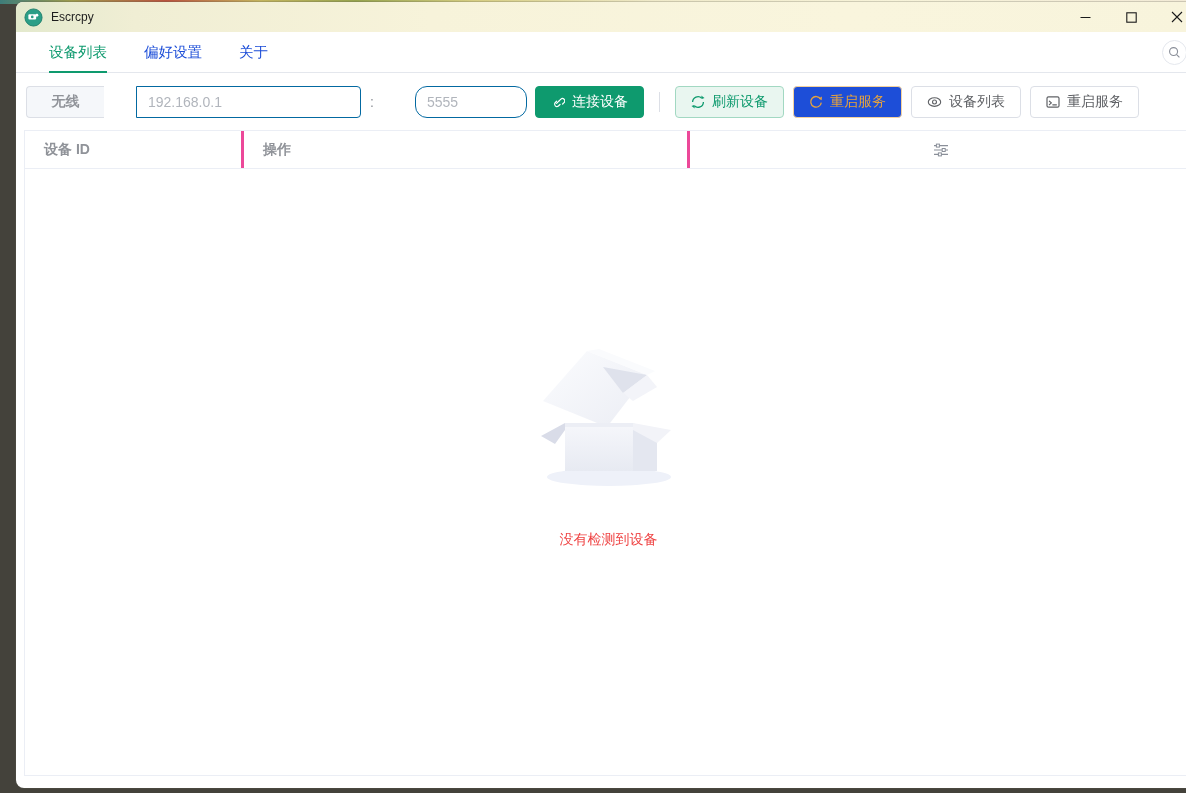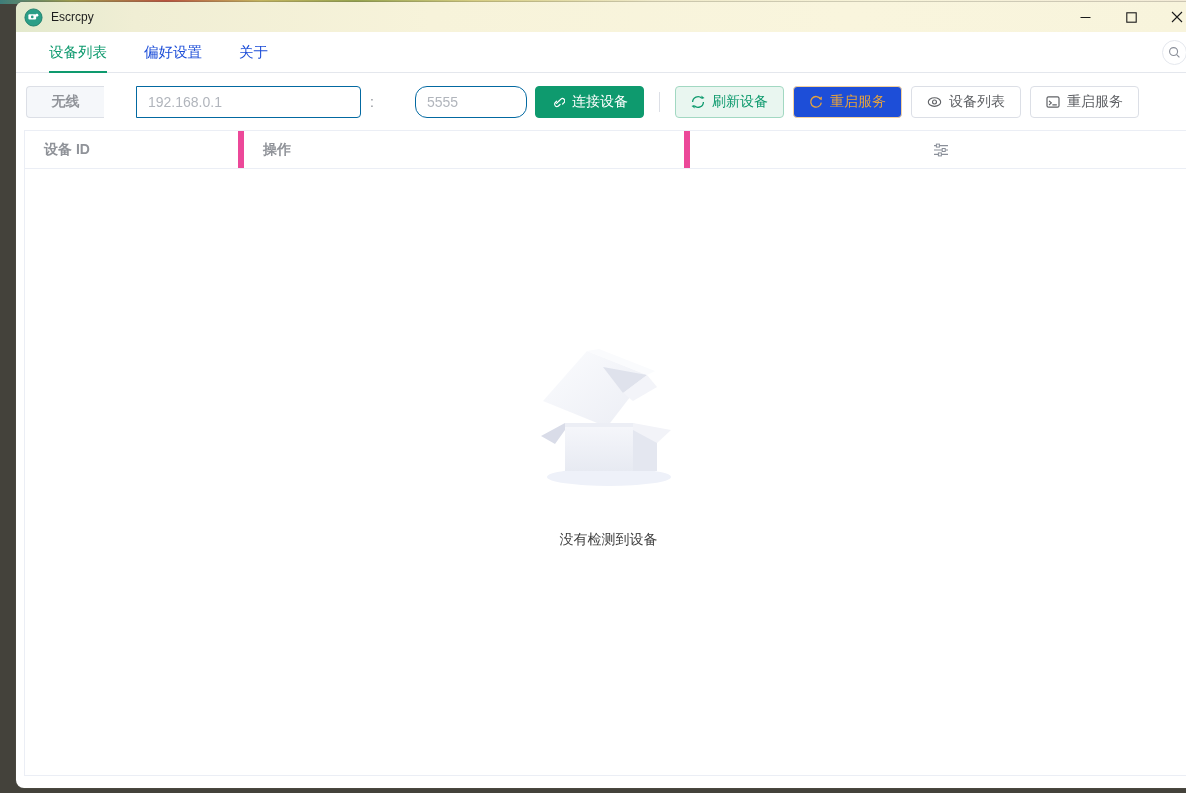--- a/index.html
+++ b/index.html
@@ -74,33 +74,33 @@
   .v-divider{ width:1px; height:20px; background:#dcdfe6; margin:0 15px; flex:0 0 auto; }
   .btn-group{ display:flex; gap:9px; }
   
   .device-table{
     position:absolute; left:8px; right:7px; top:128px; bottom:12px;
     border:1px solid #ebeef5; background:#fff;
   }
   .thead{ display:flex; height:38px; border-bottom:1px solid #ebeef5; }
   .th{
     display:flex; align-items:center; padding:0 12px 0 19px;
-    font-size:14px; color:#909399; font-weight:600; border-right:6px solid #ec4899;
+    font-size:14px; color:#909399; font-weight:600; border-right:3px solid #ec4899;
   }
   .th-id{ width:219px; }
   .th-name{ width:447px; }
   .th-action{ width:446px; }
   .th-settings{ flex:1; border-right:none; justify-content:center; padding:0; color:#8a8f99; cursor:pointer; }
   .tbody{
     position:absolute; left:0; right:0; top:38px; bottom:0;
     display:flex; flex-direction:column; align-items:center; justify-content:center;
   }
   .empty-wrap{ display:flex; flex-direction:column; align-items:center; transform:translateY(-28px); }
   .empty-img{ width:160px; height:150px; }
-  .empty-text{ margin-top:42px; font-size:14px; color:#404040; }
+  .empty-text{ margin-top:42px; font-size:14px; color:#ef4444; }
 </style>
 </head>
 <body>
 
 <div class="desktop-strip"></div>
 
 <div class="window">
 
   <div class="titlebar">
     <svg class="app-icon" viewBox="0 0 20 20">

